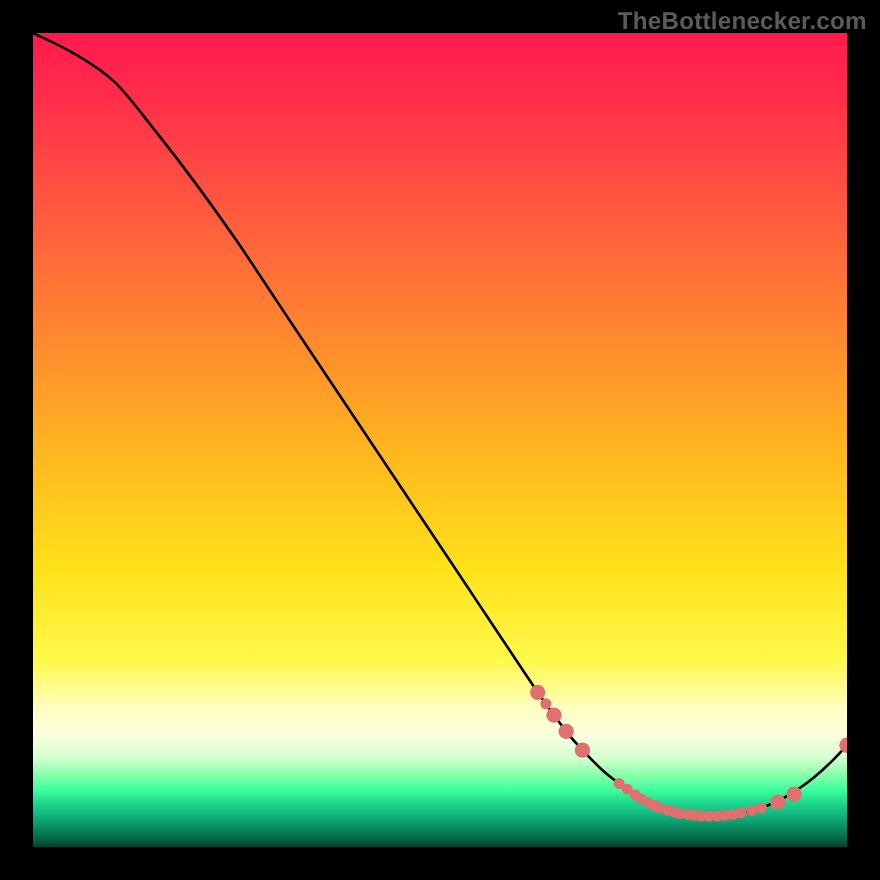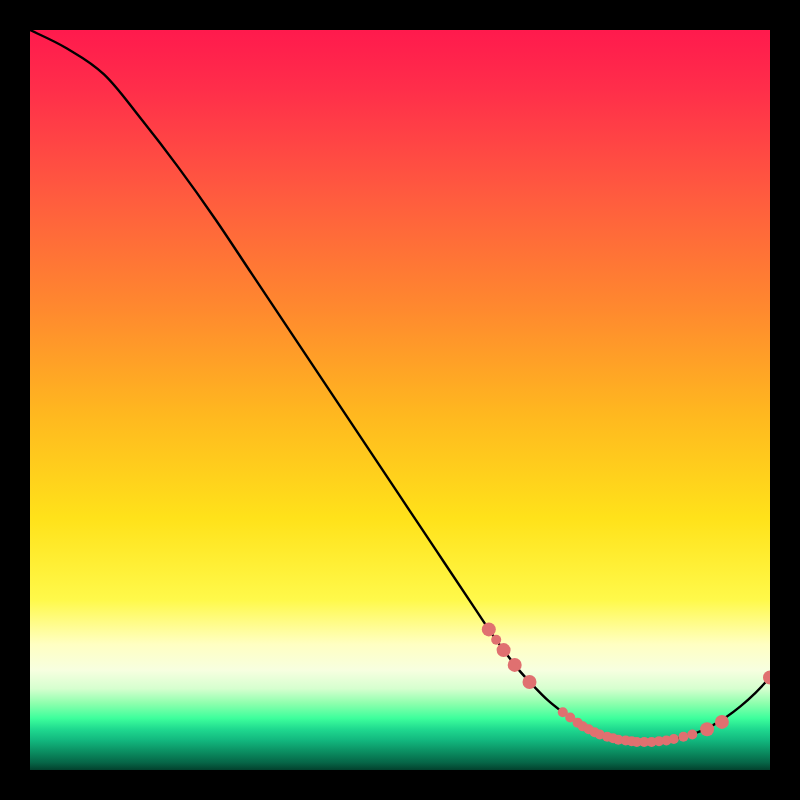--- a/index.html
+++ b/index.html
@@ -101,13 +101,14 @@
           <circle cx="636.40" cy="710.40" r="5" fill="#e07070"></circle>
           <circle cx="643.80" cy="708.92" r="5" fill="#e07070"></circle>
           <circle cx="653.42" cy="706.70" r="5" fill="#e07070"></circle>
           <circle cx="662.30" cy="704.48" r="5" fill="#e07070"></circle>
           <circle cx="677.10" cy="699.30" r="7" fill="#e07070"></circle>
           <circle cx="691.90" cy="691.90" r="7" fill="#e07070"></circle>
           <circle cx="740.00" cy="647.50" r="7" fill="#e07070"></circle>
         </g>
     </svg>
   </div>
+  <div class="watermark">TheBottlenecker.com</div>
 </div>
 
 </body></html>

